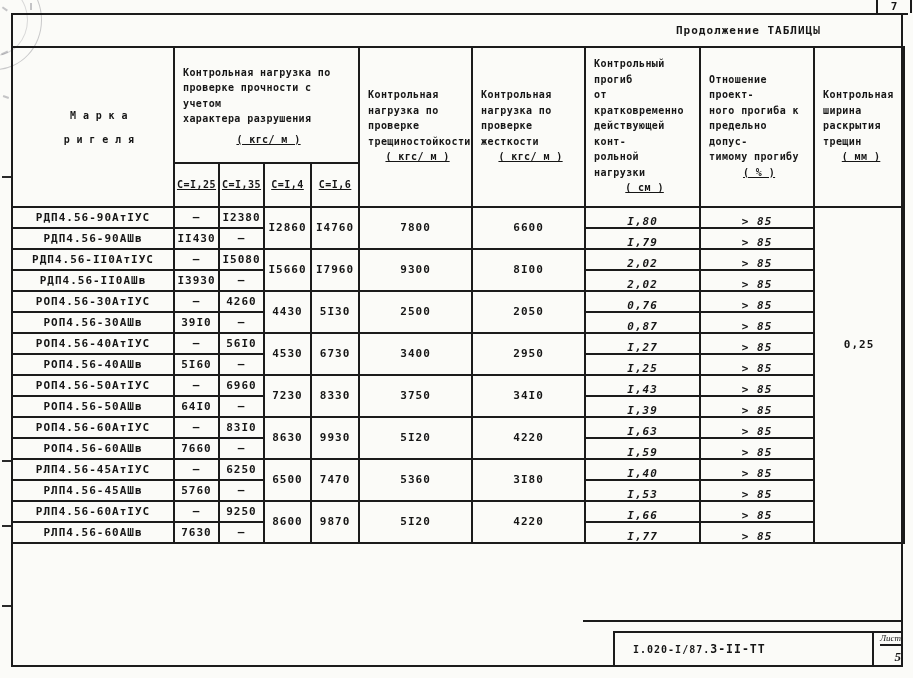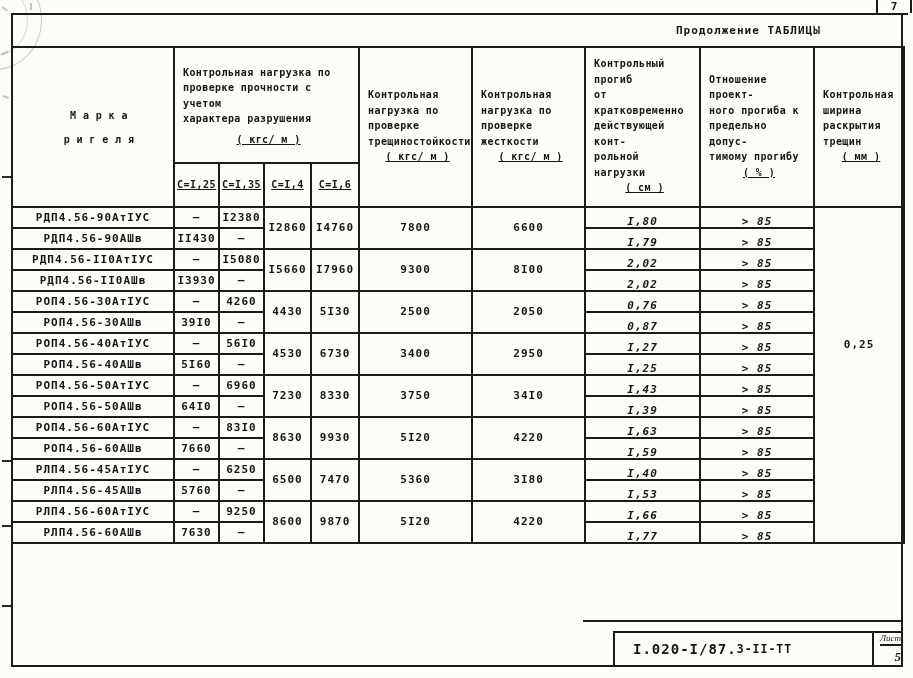--- a/index.html
+++ b/index.html
@@ -73,21 +73,21 @@
   td.mark { text-align: left; padding-left: 7px; letter-spacing: 0.2px; }
   td.offset span { position: relative; top: 4px; display: inline-block; font-style: italic; }
   td.crackwidth span { position: relative; top: -30px; display: inline-block; }
 
   
   .titleblock {
     position: absolute; left: 613px; top: 631px; width: 290px; height: 36px;
     border: 2px solid #1b1b1b; box-sizing: border-box;
     display: flex; align-items: center;
   }
-  .titleblock .doc-code { margin-left: 18px; font-size: 14px; font-weight: 700; letter-spacing: 1px; }
+  .titleblock .doc-code { margin-left: 18px; font-size: 10px; font-weight: 700; letter-spacing: 1px; }
   .titleblock .doc-series { font-size: 11.5px; font-weight: 700; letter-spacing: 1px; }
   .sheet-box {
     position: absolute; right: -2px; top: -2px; width: 31px; height: 36px;
     border-left: 2px solid #1b1b1b; border-right: 2px solid #1b1b1b; box-sizing: border-box;
     display: flex; flex-direction: column; align-items: flex-end;
   }
   .sheet-label {
     height: 13px; border-bottom: 2px solid #1b1b1b; box-sizing: content-box;
     font-family: "Liberation Serif", serif; font-style: italic;
     font-size: 9px; display: flex; align-items: center; justify-content: center;

